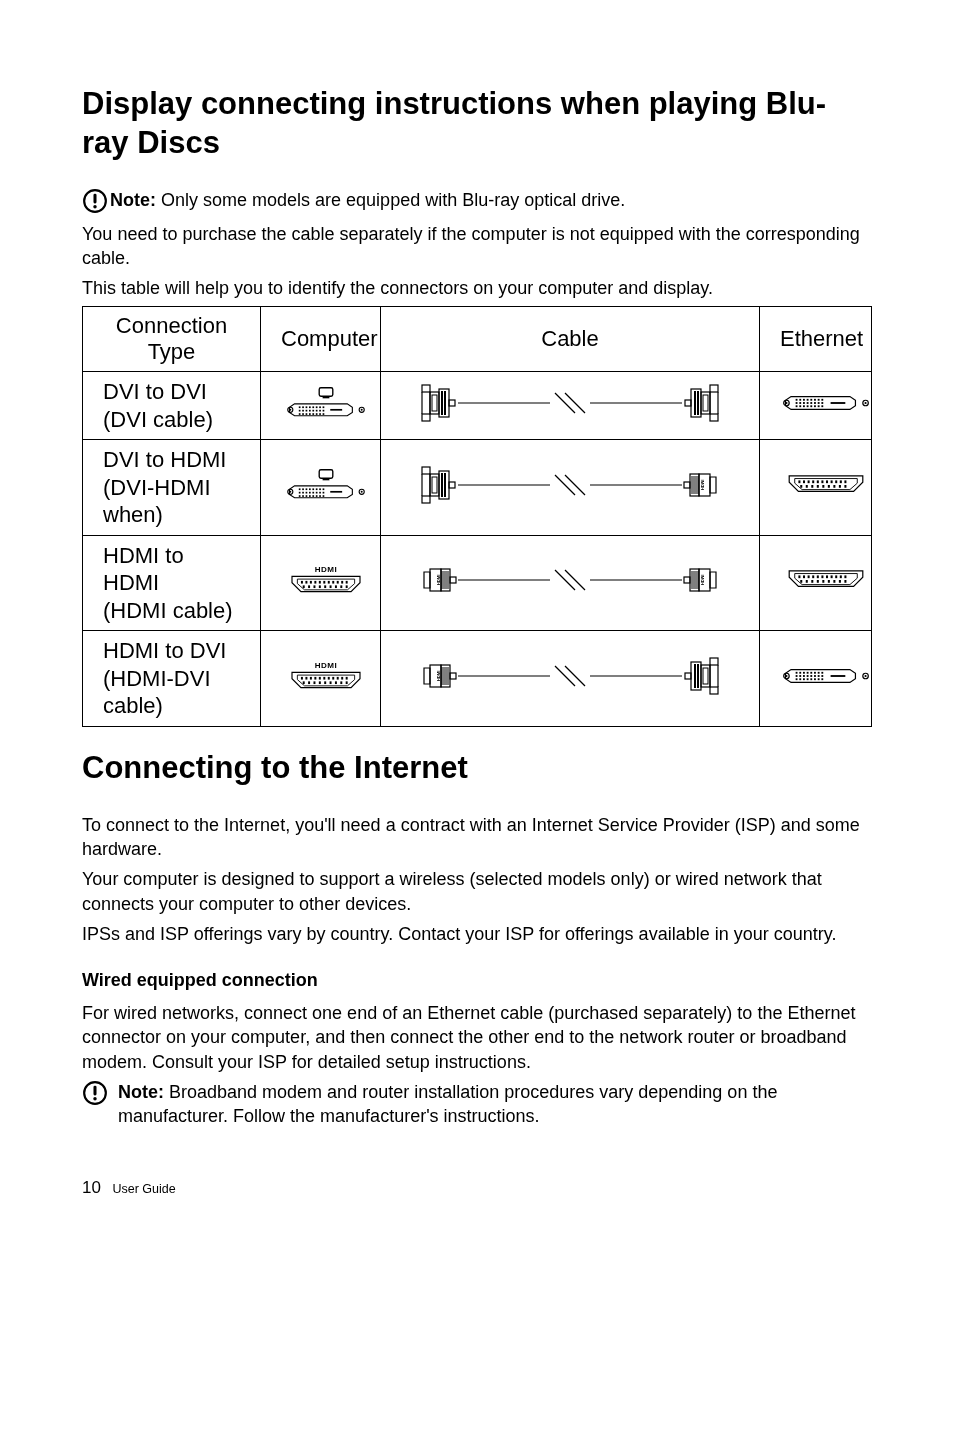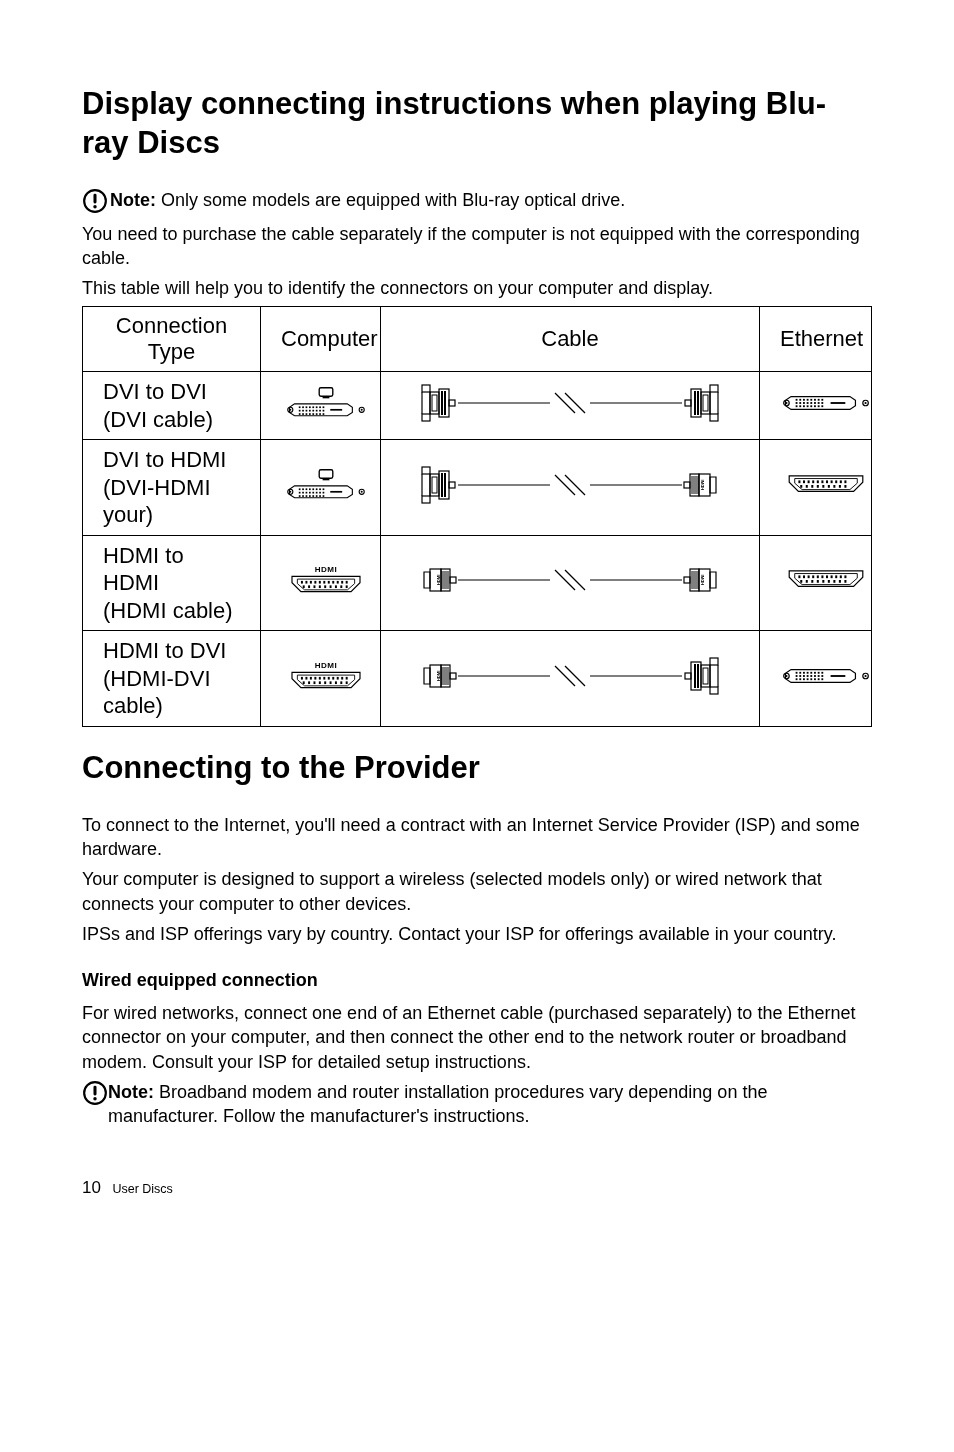--- a/index.html
+++ b/index.html
@@ -33,20 +33,21 @@
     margin: 0 0 8px 0;
     font-size: 18px;
     line-height: 1.35;
   }
   .note-line .note-strong {
     font-weight: 700;
   }
   .note-block {
     display: flex;
     align-items: flex-start;
+    gap: 10px;
     font-size: 18px;
     line-height: 1.35;
   }
   .note-block .note-text { flex: 1; }
   .note-block .note-strong { font-weight: 700; }
   .body-text {
     font-size: 18px;
     line-height: 1.35;
     margin: 0 0 6px 0;
   }
@@ -344,21 +345,21 @@
     </td>
     <td class="icon-cell">
       <span class="glyph-box"><svg class="port-dvi-disp">
                 <use href="#sym-dvi-disp"></use>
               </svg></span>
     </td>
         </tr>
         <tr>
     <td class="conn-type">
       <div>DVI to HDMI</div>
-      <div>(DVI-HDMI your)</div>
+      <div>(DVI-HDMI when)</div>
     </td>
     <td class="icon-cell">
       <span class="glyph-box"><svg class="port-dvi-comp">
                 <use href="#sym-dvi-comp"></use>
               </svg></span>
     </td>
     <td class="icon-cell">
       
   <svg class="cable-svg" viewBox="0 0 300 40">
     <use href="#sym-plug-dvi" x="0" y="0" width="40" height="40"></use>
@@ -433,21 +434,21 @@
       <span class="glyph-box"><svg class="port-dvi-disp">
                 <use href="#sym-dvi-disp"></use>
               </svg></span>
     </td>
         </tr>
       </tbody>
   </table>
 
   <div class="spacer-md"></div>
 
-  <h1 class="section-title">Connecting to the Provider</h1>
+  <h1 class="section-title">Connecting to the Internet</h1>
 
   <p class="body-text">To connect to the Internet, you'll need a contract with an Internet Service Provider (ISP) and some hardware.</p>
   <p class="body-text">Your computer is designed to support a wireless (selected models only) or wired network that connects your computer to other devices.</p>
   <p class="body-text">IPSs and ISP offerings vary by country. Contact your ISP for offerings available in your country.</p>
 
   <h3 class="subhead">Wired equipped connection</h3>
 
   <p class="body-text">For wired networks, connect one end of an Ethernet cable (purchased separately) to the Ethernet connector on your computer, and then connect the other end to the network router or broadband modem. Consult your ISP for detailed setup instructions.</p>
 
   <div class="note-block">
@@ -455,15 +456,15 @@
         <use href="#sym-notice"></use>
       </svg>
     <div class="note-text">
       <span class="note-strong">Note:</span>
       <span>Broadband modem and router installation procedures vary depending on the manufacturer. Follow the manufacturer's instructions.</span>
     </div>
   </div>
 
   <div class="footer">
     <span class="page-no">10</span>
-    <span>User Discs</span>
+    <span>User Guide</span>
   </div>
 </div>
 
 </body></html>

